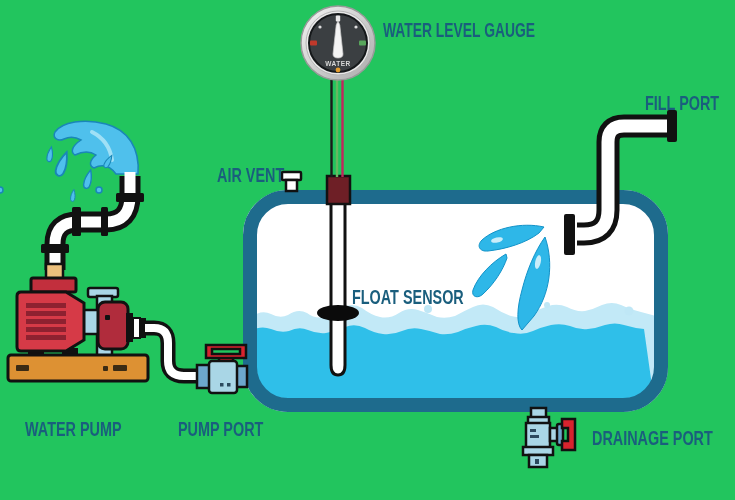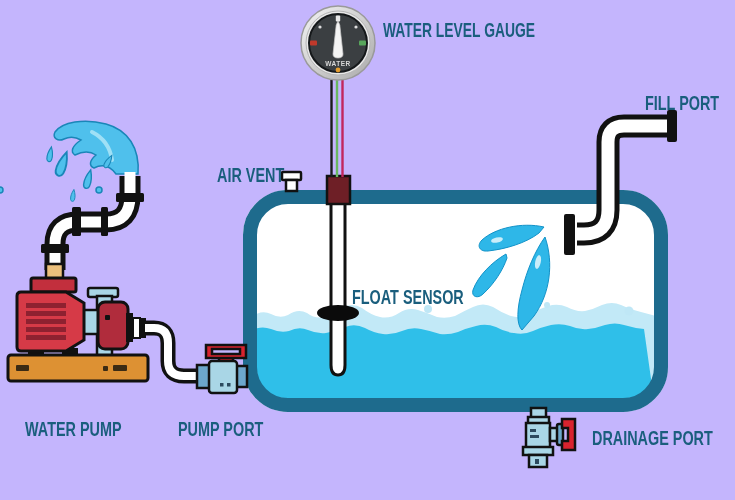--- a/index.html
+++ b/index.html
@@ -1,19 +1,19 @@
 <!DOCTYPE html>
 <html><head>
 <meta charset="utf-8">
 <style>
   html,body{margin:0;padding:0;background:#ffffff;}
   .canvas{
     position:relative;
     width:735px;height:500px;
-    background:#c4b5fd;
+    background:#22c55e;
     overflow:hidden;
     font-family:"Liberation Sans", sans-serif;
   }
   .canvas svg{position:absolute;left:0;top:0;}
   .diagram-label{
     position:absolute;
     color:#1a5e7d;
     font-weight:800;
     font-size:20px;
     line-height:1;

